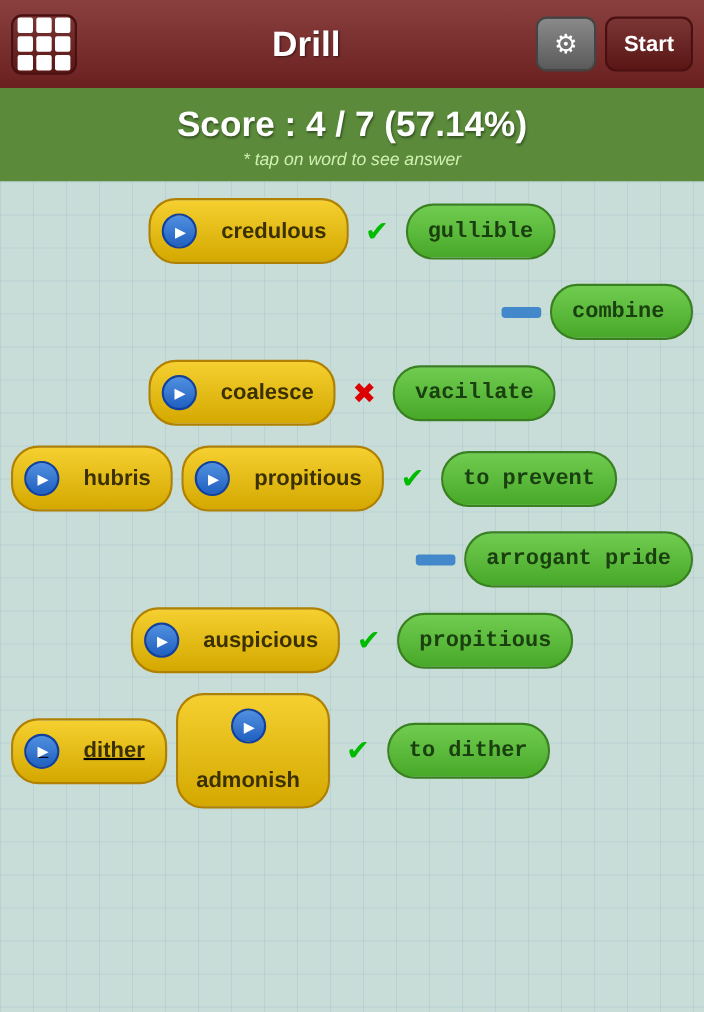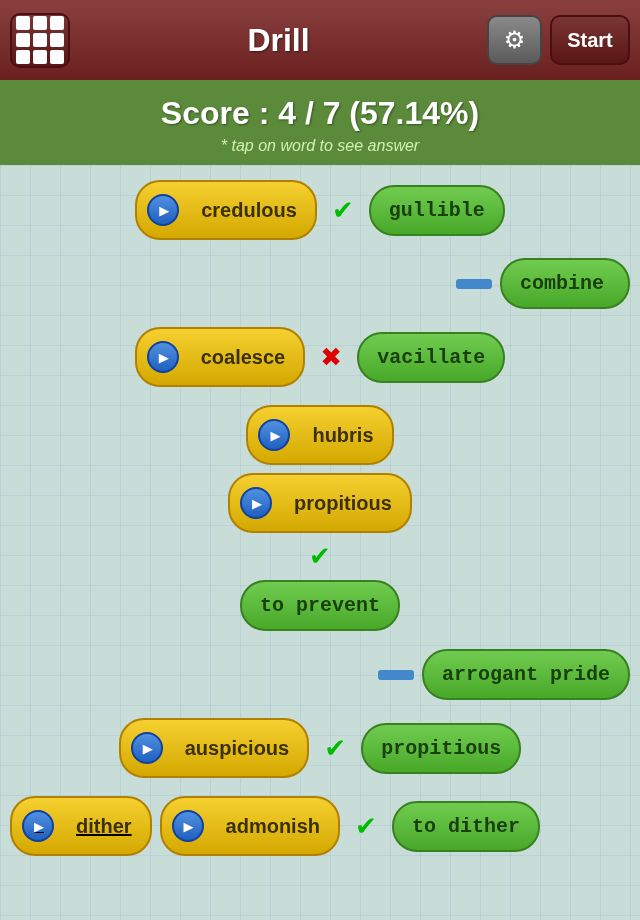--- a/index.html
+++ b/index.html
@@ -248,21 +248,21 @@
     <div class="word-card">
       <div class="arrow-circle"></div>
       <span class="word-card-text">coalesce</span>
     </div>
     <span class="status-icon cross-icon">✖</span>
     <div class="answer-card">
       <span class="answer-card-text">vacillate</span>
     </div>
   </div>
 
-  <div class="word-row" style="justify-content: flex-start; gap: 8px; flex-direction: column;">
+  <div class="word-row" style="justify-content: flex-start; gap: 8px;">
     <div class="word-card" style="min-width:120px;">
       <div class="arrow-circle"></div>
       <span class="word-card-text">hubris</span>
     </div>
     <div class="word-card" style="min-width:130px;">
       <div class="arrow-circle"></div>
       <span class="word-card-text">propitious</span>
     </div>
     <span class="status-icon check-icon">✔</span>
     <div class="answer-card">
@@ -286,21 +286,21 @@
     <div class="answer-card">
       <span class="answer-card-text">propitious</span>
     </div>
   </div>
 
   <div class="word-row" style="justify-content: flex-start; gap: 8px;">
     <div class="word-card" style="min-width:120px;text-decoration:underline;">
       <div class="arrow-circle"></div>
       <span class="word-card-text">dither</span>
     </div>
-    <div class="word-card" style="min-width:140px;">
+    <div class="word-card" style="min-width:140px;flex-direction:column;">
       <div class="arrow-circle"></div>
       <span class="word-card-text">admonish</span>
     </div>
     <span class="status-icon check-icon">✔</span>
     <div class="answer-card">
       <span class="answer-card-text">to dither</span>
     </div>
   </div>
 
 </div>

